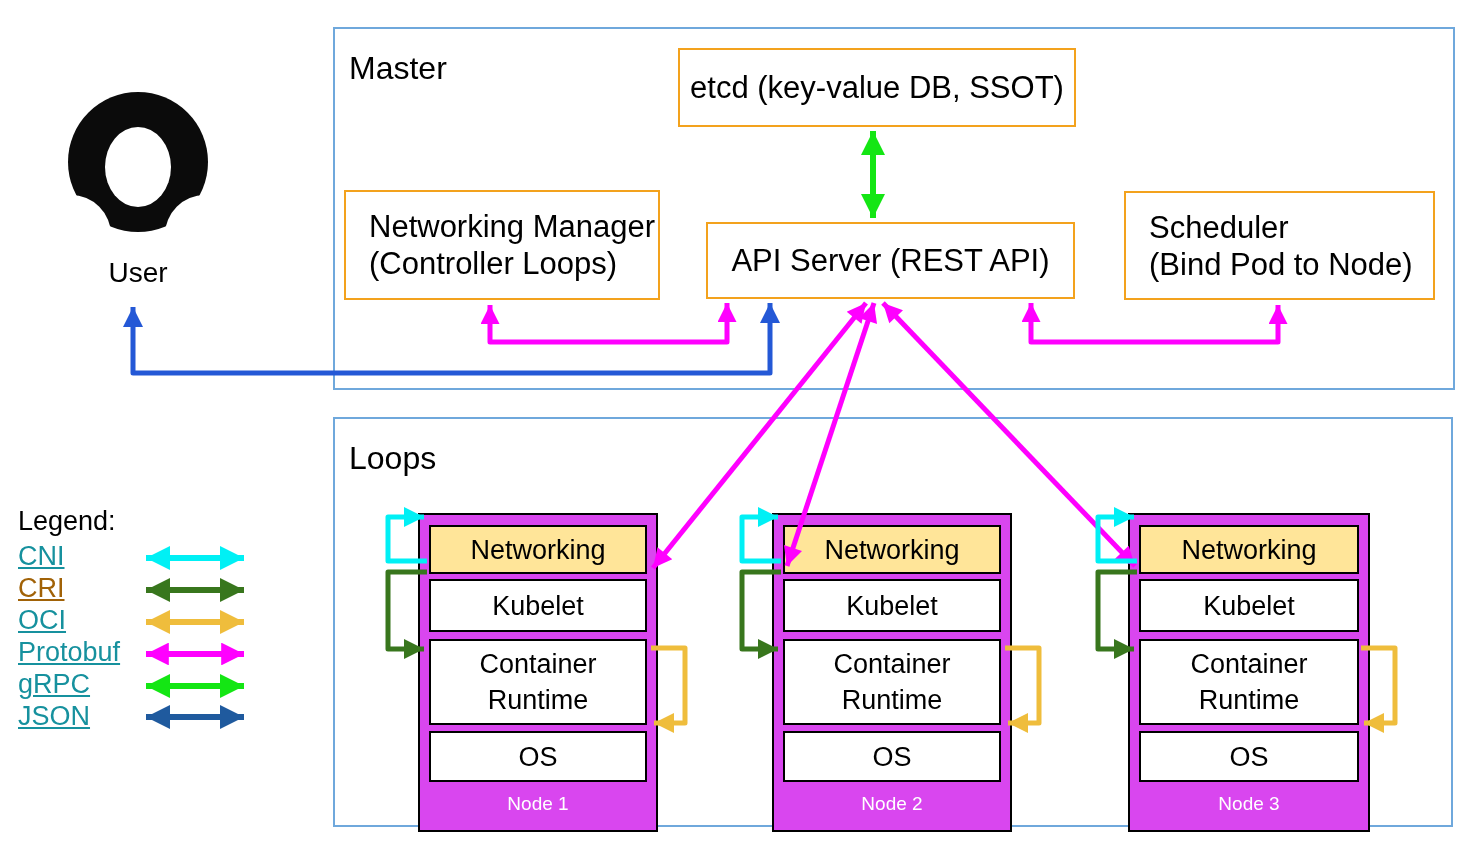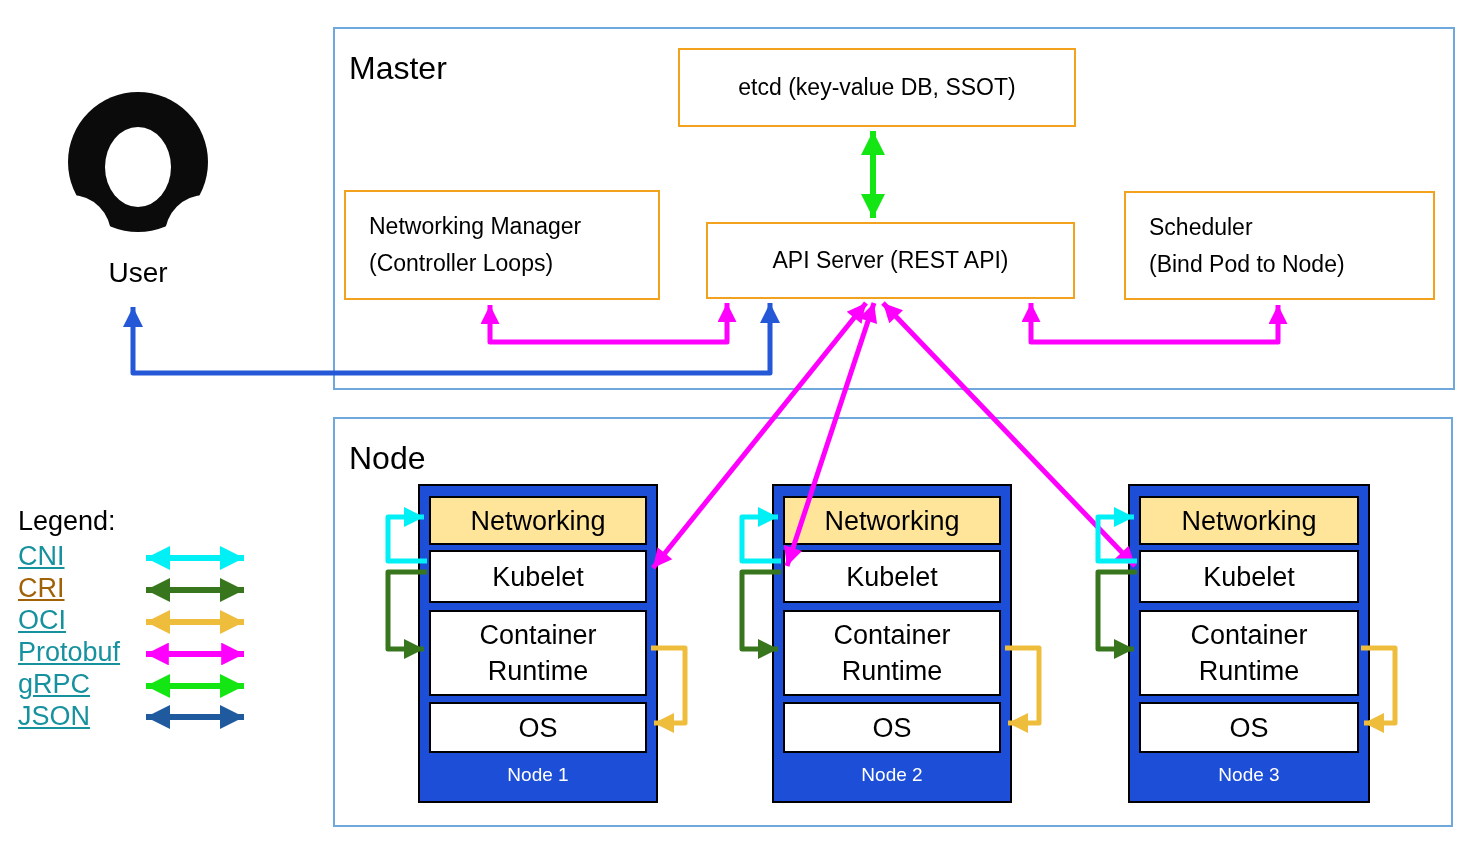--- a/index.html
+++ b/index.html
@@ -6,23 +6,23 @@
   #canvas{
     position:relative;width:1475px;height:852px;background:#ffffff;
     font-family:"Liberation Sans","DejaVu Sans",sans-serif;color:#111;
     overflow:hidden;
   }
   .abs{position:absolute;box-sizing:border-box;}
   .frame{border:2px solid #6fa8dc;background:transparent;}
   .frame-label{font-size:32px;color:#000;}
   .obox{border:2px solid #f3a21d;background:#ffffff;display:flex;align-items:center;}
   .obox.center{justify-content:center;text-align:center;}
-  .obox .txt{font-size:23px;line-height:37px;color:#000;}
+  .obox .txt{font-size:31px;line-height:37px;color:#000;}
   .obox.leftpad{padding-left:23px;}
-  .node{background:#1d4ed8;border:2px solid #000;}
+  .node{background:#d946ef;border:2px solid #000;margin-top:29px;}
   .nbox{position:absolute;left:9px;right:9px;border:2px solid #000;background:#fff;
         display:flex;align-items:center;justify-content:center;text-align:center;}
   .nbox .txt{font-size:27px;line-height:36px;color:#000;}
   .node-label{position:absolute;left:0;right:0;text-align:center;color:#ffffff;font-size:19px;}
   .user-label{font-size:28px;color:#000;text-align:center;}
   .legend-title{font-size:27px;color:#000;}
   .legend-link{font-size:27px;text-decoration:underline;cursor:pointer;}
   svg.overlay{position:absolute;left:0;top:0;pointer-events:none;}
 </style>
 </head>
@@ -64,21 +64,21 @@
   </div>
 
   <div class="abs obox leftpad" style="left:1124px;top:191px;width:311px;height:109px;">
     <span class="txt">
       <span style="display:block">Scheduler</span>
       <span style="display:block">(Bind Pod to Node)</span>
     </span>
   </div>
 
   <div class="abs frame" style="left:333px;top:417px;width:1120px;height:410px;"></div>
-  <div class="abs frame-label" style="left:349px;top:440px;">Node</div>
+  <div class="abs frame-label" style="left:349px;top:440px;">Loops</div>
 
   <div class="abs node" style="left:418px;top:484px;width:240px;height:319px;">
     <div class="nbox" style="top:10px;height:45px;background:#ffe599;">
       <span class="txt">Networking</span>
     </div>
     <div class="nbox" style="top:64px;height:49px;">
       <span class="txt">Kubelet</span>
     </div>
     <div class="nbox" style="top:124px;height:82px;">
       <span class="txt">

